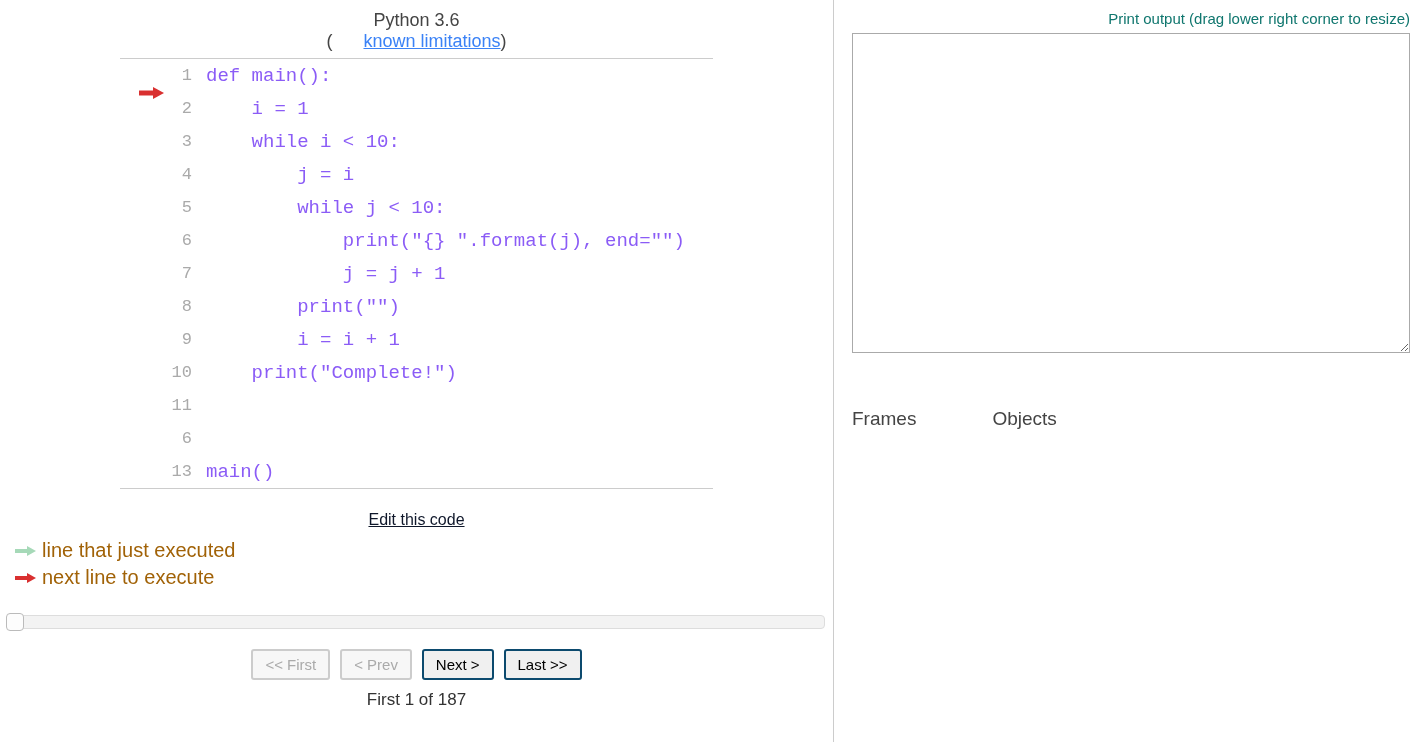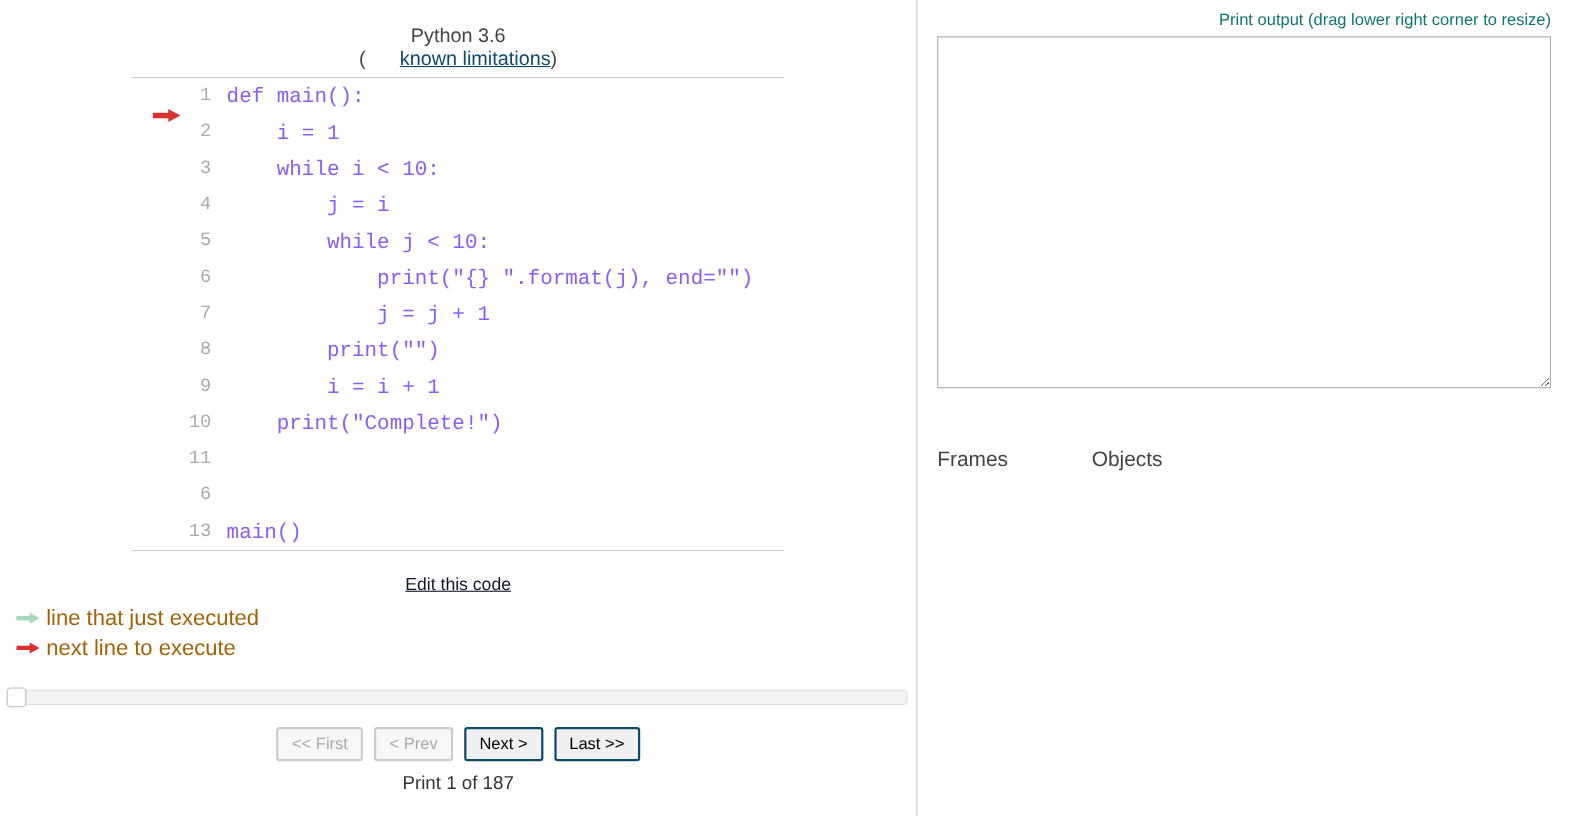--- a/index.html
+++ b/index.html
@@ -12,39 +12,38 @@
       height: 742px;
       overflow: hidden;
     }
     .container {
       display: flex;
       height: 100%;
     }
     .left-pane {
       width: 838px;
       border-right: 1px solid #ccc;
-      padding: 20px 0;
+      padding: 10px 0;
       display: flex;
       flex-direction: column;
-      justify-content: flex-end;
     }
     .right-pane {
       flex: 1;
       padding: 10px 18px;
     }
     .header {
       text-align: center;
       font-size: 18px;
       color: #444;
       margin-bottom: 6px;
     }
     .header .lang { display: block; }
     .header .limits-paren { color: #444; }
     .header a {
-      color: #0c4a6e;
+      color: #3b82f6;
       text-decoration: underline;
       margin-left: 31px;
     }
     .code-area {
       margin: 0 120px;
       border-top: 1px solid #ccc;
       border-bottom: 1px solid #ccc;
     }
     .code-line {
       display: flex;
@@ -276,21 +275,21 @@
     </div>
 
     <div class="controls">
       <button id="btn-first" disabled="">&lt;&lt; First</button>
       <button id="btn-prev" disabled="">&lt; Prev</button>
       <button id="btn-next">Next &gt;</button>
       <button id="btn-last">Last &gt;&gt;</button>
     </div>
 
     <div class="step-label">
-      <span>Print</span>
+      <span>First</span>
       <span>1</span>
       <span>of</span>
       <span>187</span>
     </div>
   </div>
 
   <div class="right-pane">
     <div class="output-label">Print output (drag lower right corner to resize)</div>
     <div style="position:relative;">
       <div class="output-box"></div>

